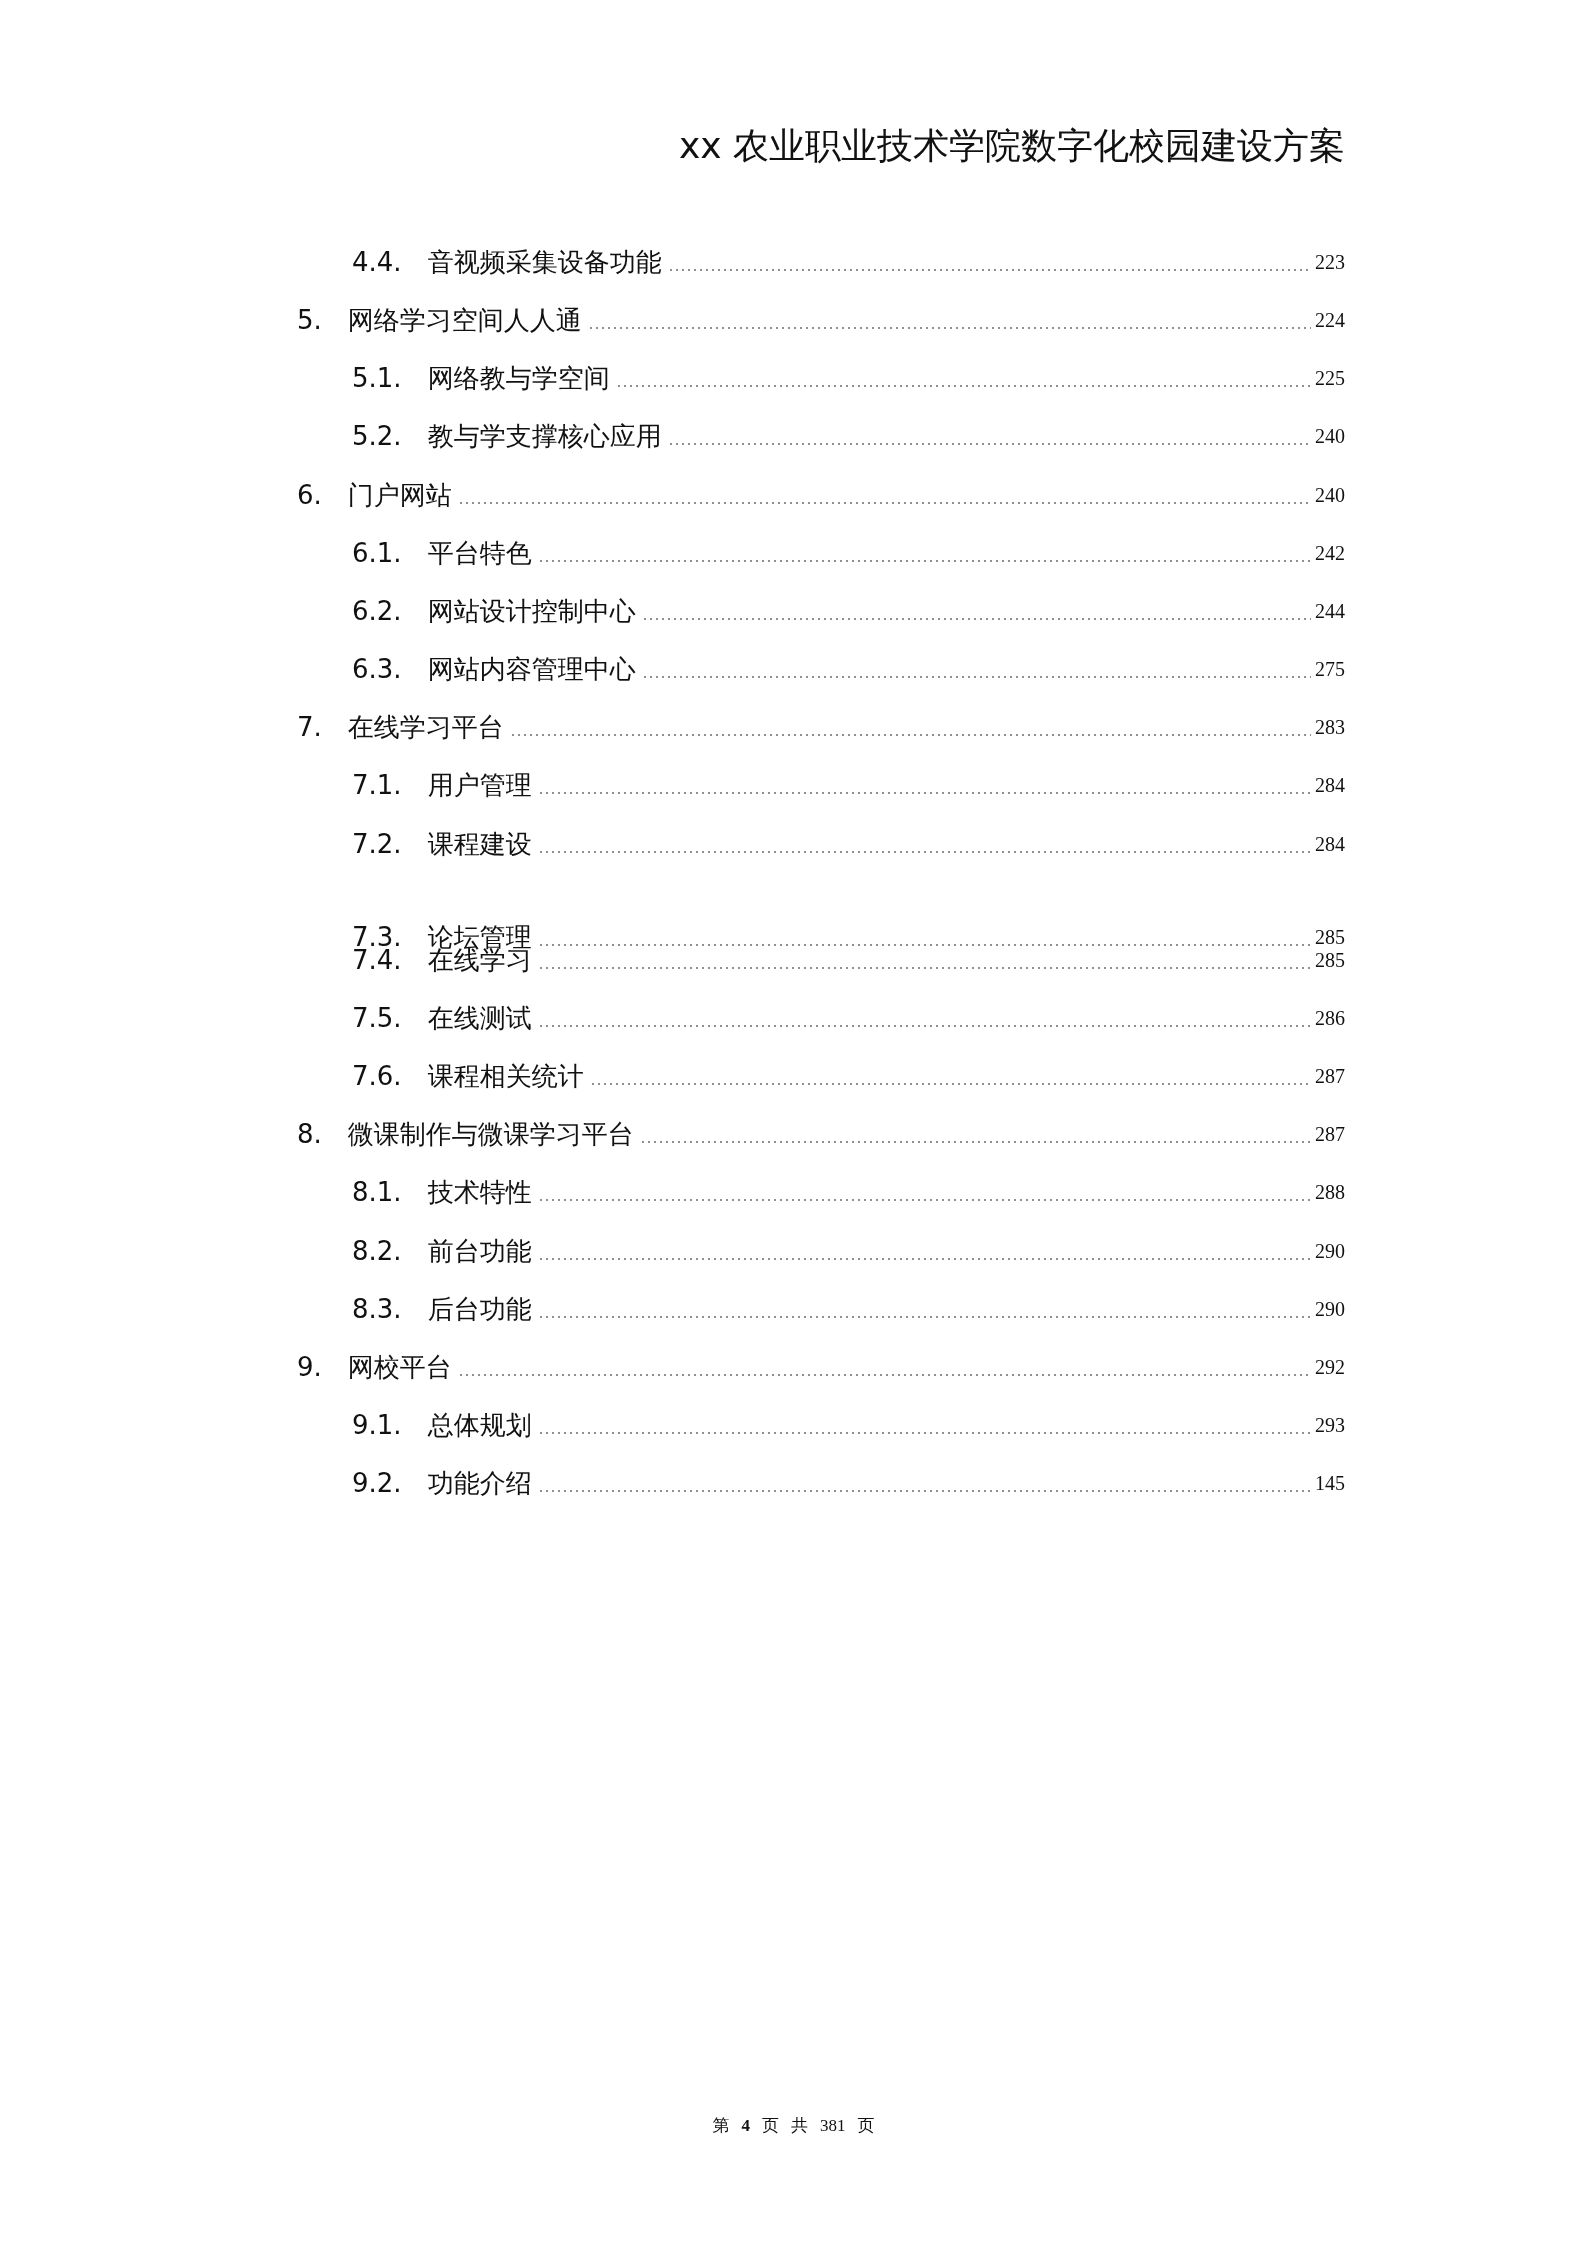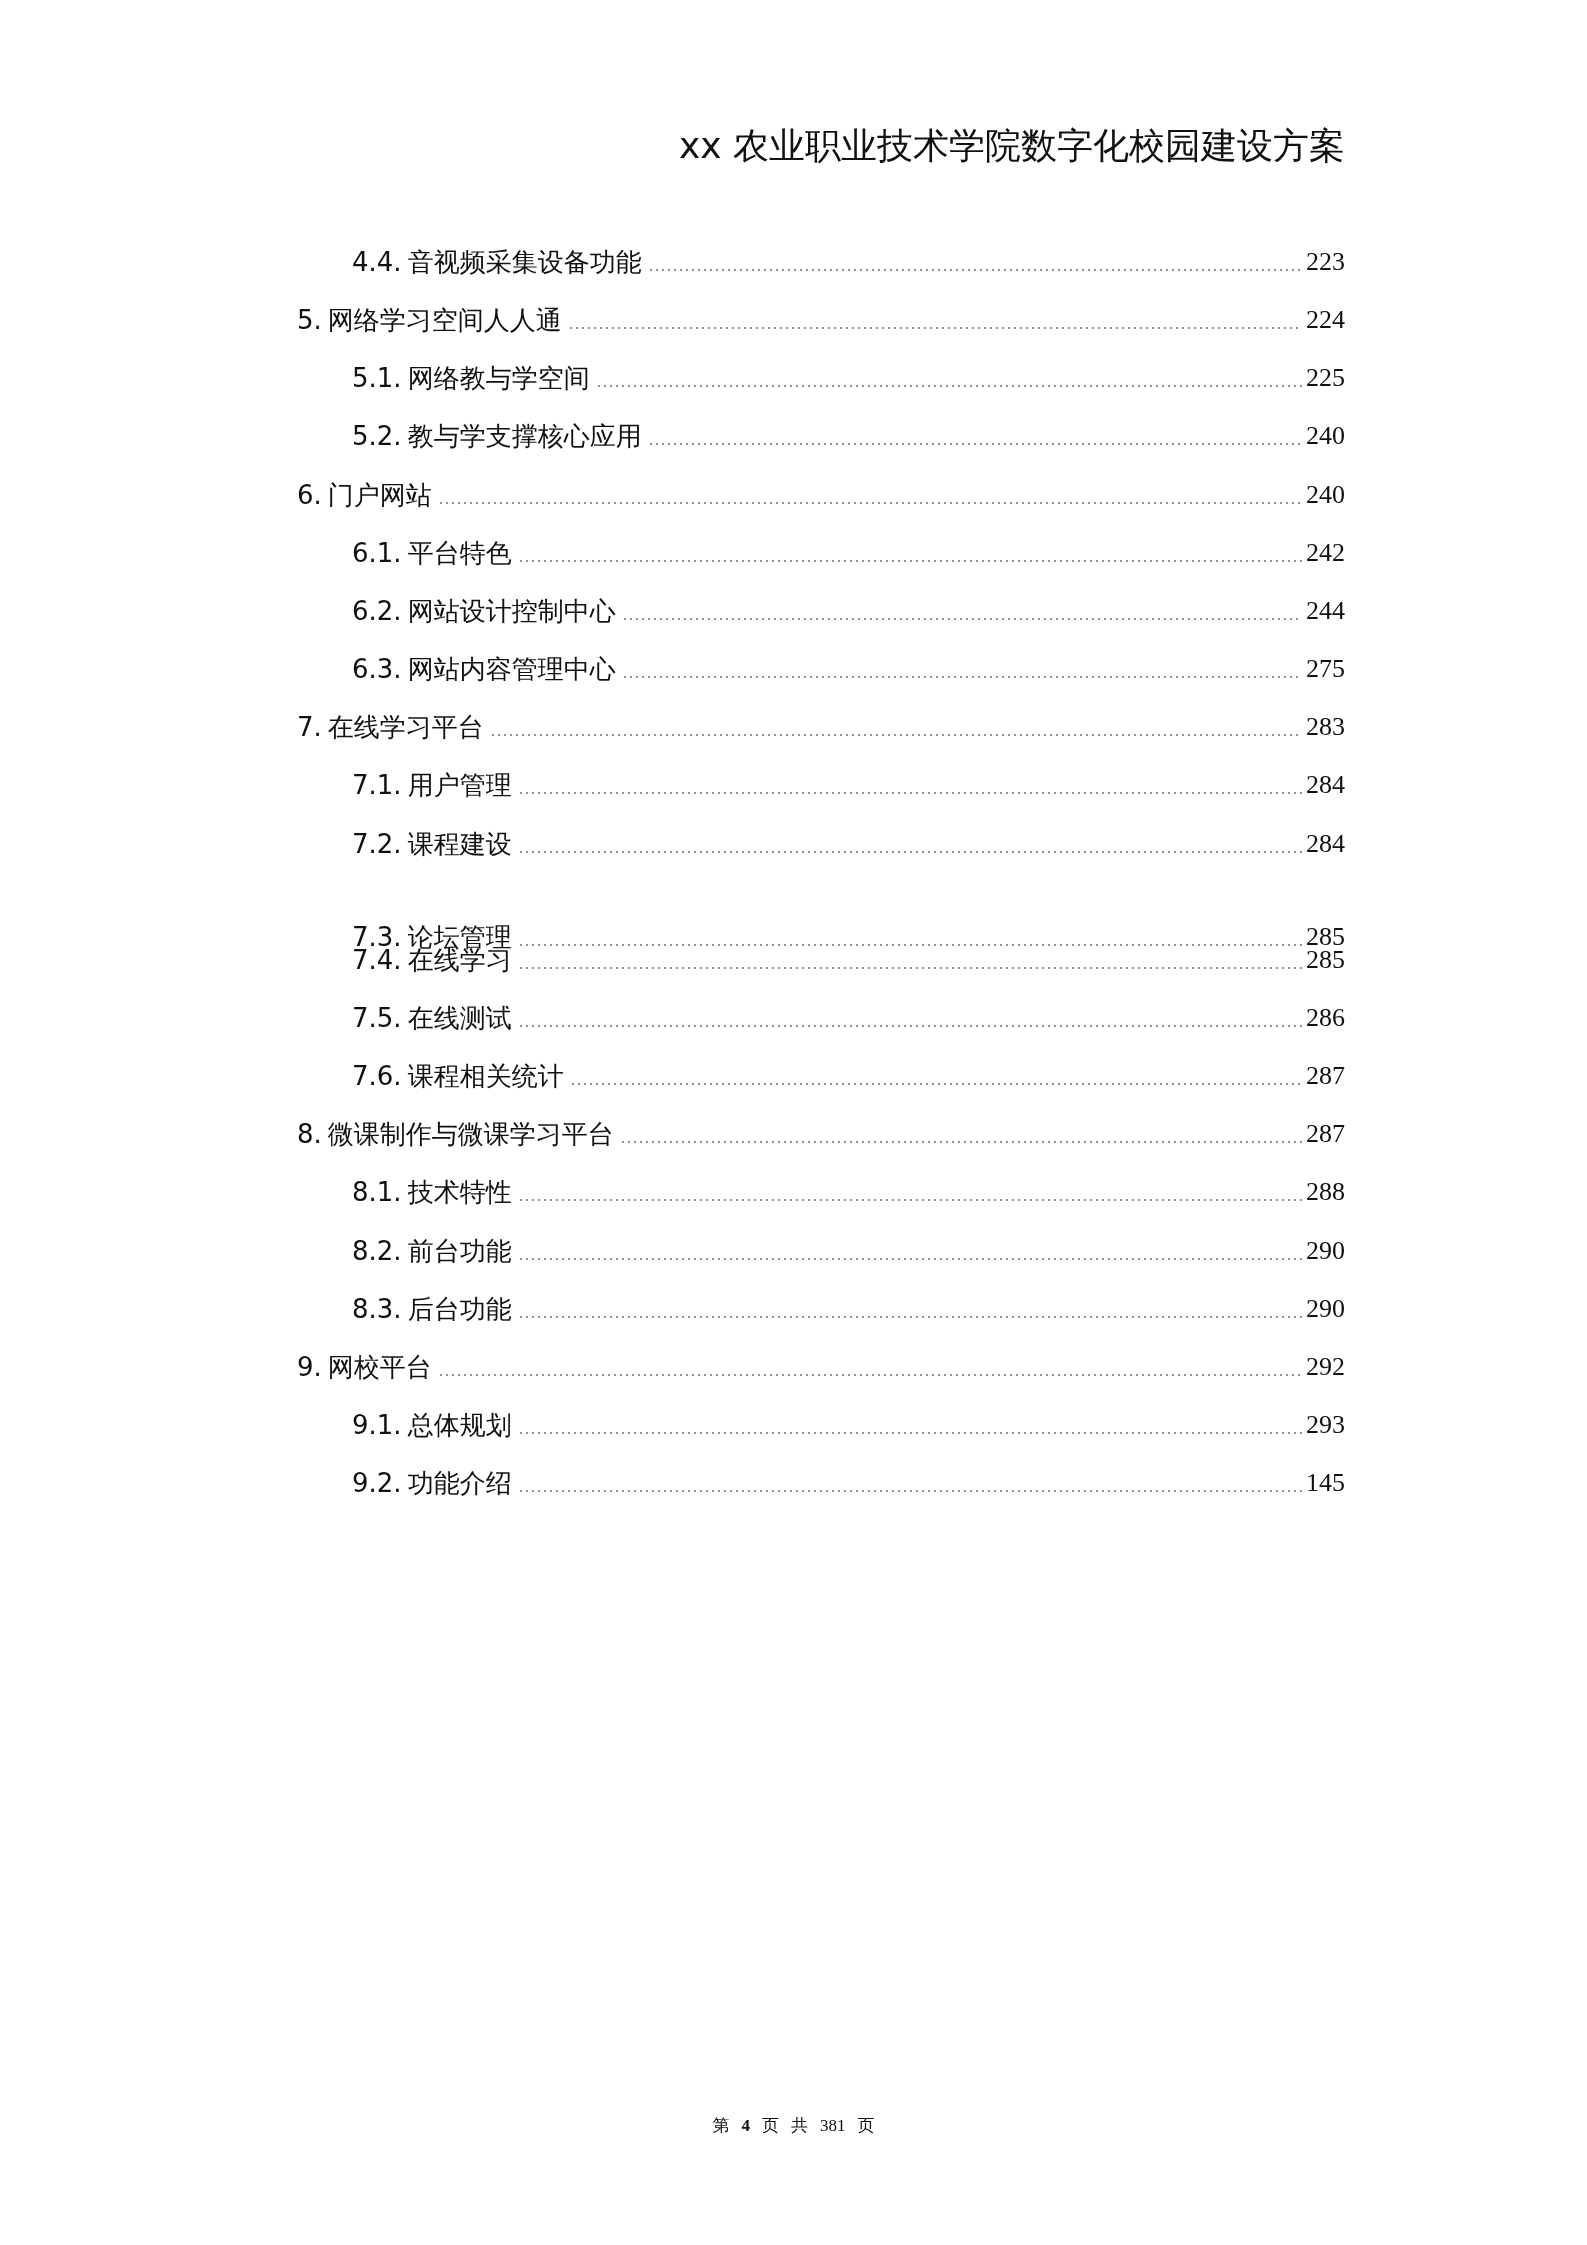--- a/index.html
+++ b/index.html
@@ -11,31 +11,31 @@
     white-space: nowrap; letter-spacing: 0px;
   }
   .toc { position: absolute; left: 0; top: 0; width: 1587px; }
   .toc-row {
     position: absolute; height: 40px; display: flex; align-items: flex-end;
     right: 242px; font-size: 26px; line-height: 32px;
   }
   .toc-row.level-1 { left: 297px; }
   .toc-row.level-2 { left: 352px; }
   .toc-num {
-    font-family: "DejaVu Sans", sans-serif; white-space: nowrap; margin-right: 6px;
+    font-family: "DejaVu Sans", sans-serif; white-space: nowrap; margin-right: 26px;
   }
   .toc-title { font-family: "DejaVu Sans", sans-serif; white-space: nowrap; }
   .toc-leader {
     flex: 1 1 auto; margin: 0 4px 7px 6px; height: 2px;
     background-image: radial-gradient(circle, #222 0.9px, transparent 1.1px);
     background-size: 6px 3px; background-repeat: repeat-x; background-position: left center;
     min-width: 20px;
   }
   .toc-page {
-    font-family: "Liberation Serif", serif; font-size: 26px; white-space: nowrap;
+    font-family: "Liberation Serif", serif; font-size: 20px; white-space: nowrap;
   }
   .footer {
     position: absolute; left: 0; width: 1587px; top: 2114px; text-align: center;
     font-family: "Liberation Serif", "DejaVu Serif", serif; font-size: 17px; color: #111;
     white-space: nowrap; word-spacing: 0px;
   }
   .footer span { margin: 0 6px; }
   .footer .bold { font-weight: bold; }
 </style>
 </head>

